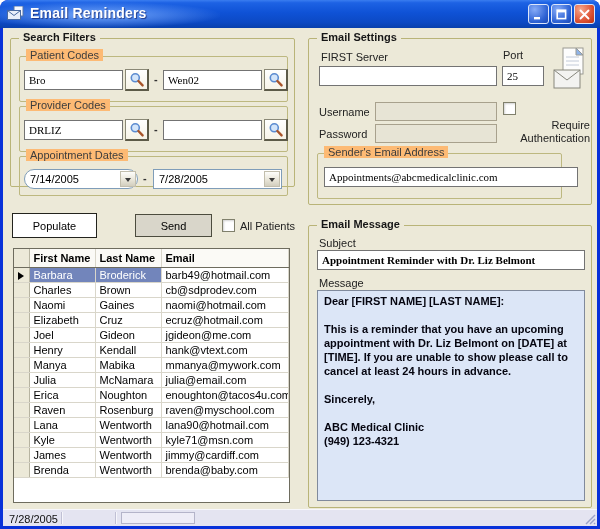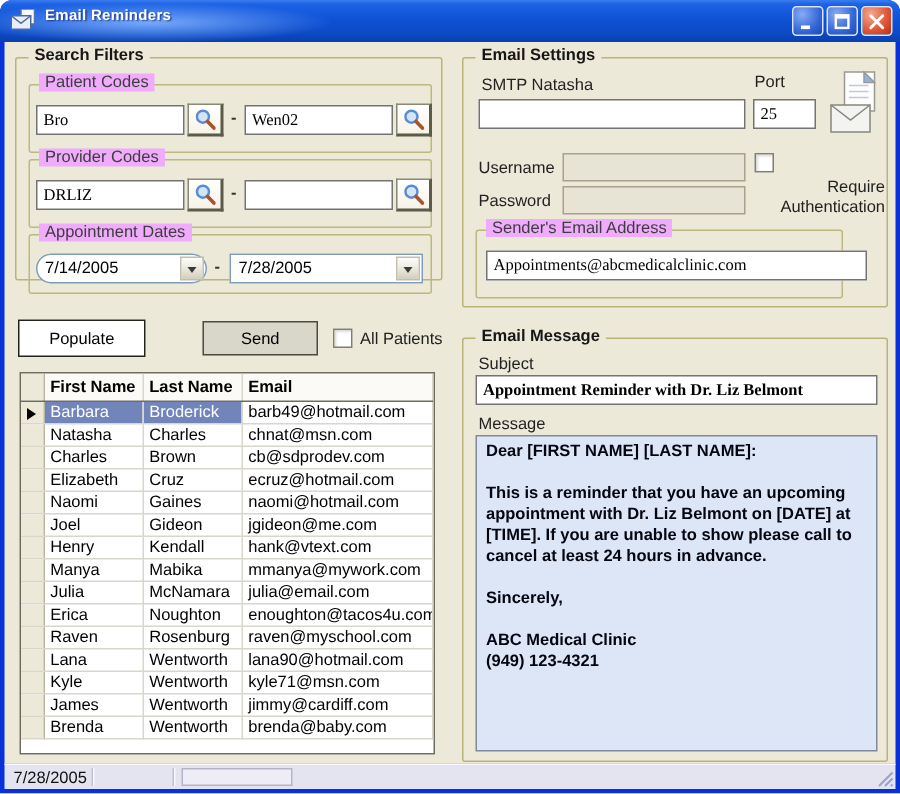--- a/index.html
+++ b/index.html
@@ -15,21 +15,21 @@
     background:linear-gradient(180deg,#3a7df0 0%,#1d62e4 10%,#0f52d6 45%,#0c49c4 80%,#0940ac 100%);
     border-radius:8px 8px 0 0;
   }
   .title-glow{
     position:absolute;left:0;top:2px;width:220px;height:26px;
     background:radial-gradient(ellipse at 45% 50%,rgba(125,175,255,.95) 0%,rgba(125,175,255,0) 72%);
     pointer-events:none;
   }
   .titlebar .appicon{position:absolute;left:7px;top:6px;width:17px;height:15px;}
   .titlebar .wtitle{
-    position:absolute;left:30px;top:5px;color:#fff;font-size:10px;font-weight:bold;
+    position:absolute;left:30px;top:5px;color:#fff;font-size:14px;font-weight:bold;
     text-shadow:1px 1px 1px rgba(0,0,60,.55);letter-spacing:.2px;
   }
   .wbtns{position:absolute;right:5px;top:4px;display:flex;gap:2px;}
   .wbtn{
     width:21px;height:20px;border-radius:3px;border:1px solid #dce6fa;
     display:flex;align-items:center;justify-content:center;padding:0;cursor:pointer;
   }
   .wbtn.blue{background:radial-gradient(circle at 30% 25%,#86abf7,#2f63d4 65%,#1c49b4);}
   .wbtn.red{background:radial-gradient(circle at 30% 25%,#f7a78c,#dd5334 60%,#bb2f10);}
   
@@ -44,21 +44,21 @@
   .sunkenpanel{position:absolute;top:2px;height:12px;background:#eeedf7;border:1px solid #b4b4c9;}
   .grip{position:absolute;right:1px;bottom:1px;width:13px;height:13px;}
   
   .group{position:absolute;border:1px solid #b9b478;border-radius:2px;}
   .gtitle{
     position:absolute;top:-8px;left:8px;background:#ece9d8;padding:0 4px;
     font-weight:bold;color:#161616;white-space:nowrap;
   }
   .subgroup{position:absolute;border:1px solid #bdb880;border-radius:2px;}
   .sgtitle{
-    position:absolute;top:-8px;left:6px;background:#f0abfc;padding:0 4px;
+    position:absolute;top:-8px;left:6px;background:#fdba74;padding:0 4px;
     font-weight:normal;color:#3d3d3d;white-space:nowrap;
   }
   
   .lbl{position:absolute;color:#222;white-space:nowrap;}
   .tb{
     position:absolute;border:1px solid #737373;background:#fff;
     font-family:Liberation Serif, serif;font-size:11px;padding:1px 4px;color:#000;
   }
   .tb.bold{font-weight:bold;}
   .tb.dis{background:#e7e4d5;border-color:#a8a18d;color:#555;}
@@ -230,44 +230,38 @@
             <tr class="selected">
               <td class="rowhdr">
                 <span class="selarrow"></span>
               </td>
               <td class="c0">Barbara</td>
               <td class="c1">Broderick</td>
               <td class="c2">barb49@hotmail.com</td>
             </tr>
             <tr>
               <td class="rowhdr"></td>
-              <td class="c0">Natasha</td>
-              <td class="c1">Charles</td>
-              <td class="c2">chnat@msn.com</td>
-            </tr>
-            <tr>
-              <td class="rowhdr"></td>
               <td class="c0">Charles</td>
               <td class="c1">Brown</td>
               <td class="c2">cb@sdprodev.com</td>
             </tr>
             <tr>
               <td class="rowhdr"></td>
+              <td class="c0">Naomi</td>
+              <td class="c1">Gaines</td>
+              <td class="c2">naomi@hotmail.com</td>
+            </tr>
+            <tr>
+              <td class="rowhdr"></td>
               <td class="c0">Elizabeth</td>
               <td class="c1">Cruz</td>
               <td class="c2">ecruz@hotmail.com</td>
             </tr>
             <tr>
               <td class="rowhdr"></td>
-              <td class="c0">Naomi</td>
-              <td class="c1">Gaines</td>
-              <td class="c2">naomi@hotmail.com</td>
-            </tr>
-            <tr>
-              <td class="rowhdr"></td>
               <td class="c0">Joel</td>
               <td class="c1">Gideon</td>
               <td class="c2">jgideon@me.com</td>
             </tr>
             <tr>
               <td class="rowhdr"></td>
               <td class="c0">Henry</td>
               <td class="c1">Kendall</td>
               <td class="c2">hank@vtext.com</td>
             </tr>
@@ -319,21 +313,21 @@
               <td class="c1">Wentworth</td>
               <td class="c2">brenda@baby.com</td>
             </tr>
           </tbody>
       </table>
     </div>
 
     <div class="group" style="left:305px;top:10px;width:284px;height:167px;">
       <span class="gtitle">Email Settings</span>
 
-      <span class="lbl" style="left:12px;top:12px;">SMTP Natasha</span>
+      <span class="lbl" style="left:12px;top:12px;">FIRST Server</span>
       <input class="tb" style="left: 10px; top: 27px; width: 178px; height: 20px;" value="">
 
       <span class="lbl" style="left:194px;top:10px;">Port</span>
       <input class="tb" style="left: 193px; top: 27px; width: 42px; height: 20px;" value="25">
 
       <span style="position:absolute;left:244px;top:8px;">
         <svg width="36" height="44" viewBox="0 0 36 44">
           <rect x="10" y="1" width="20" height="26" fill="#fdfdfd" stroke="#9a9a92" stroke-width="1"></rect>
           <path d="M23 1 L30 8 L23 8 Z" fill="#8fb3e8" stroke="#9a9a92" stroke-width="1"></path>
           <line x1="13" y1="10" x2="26" y2="10" stroke="#c2cad8" stroke-width="1"></line>

